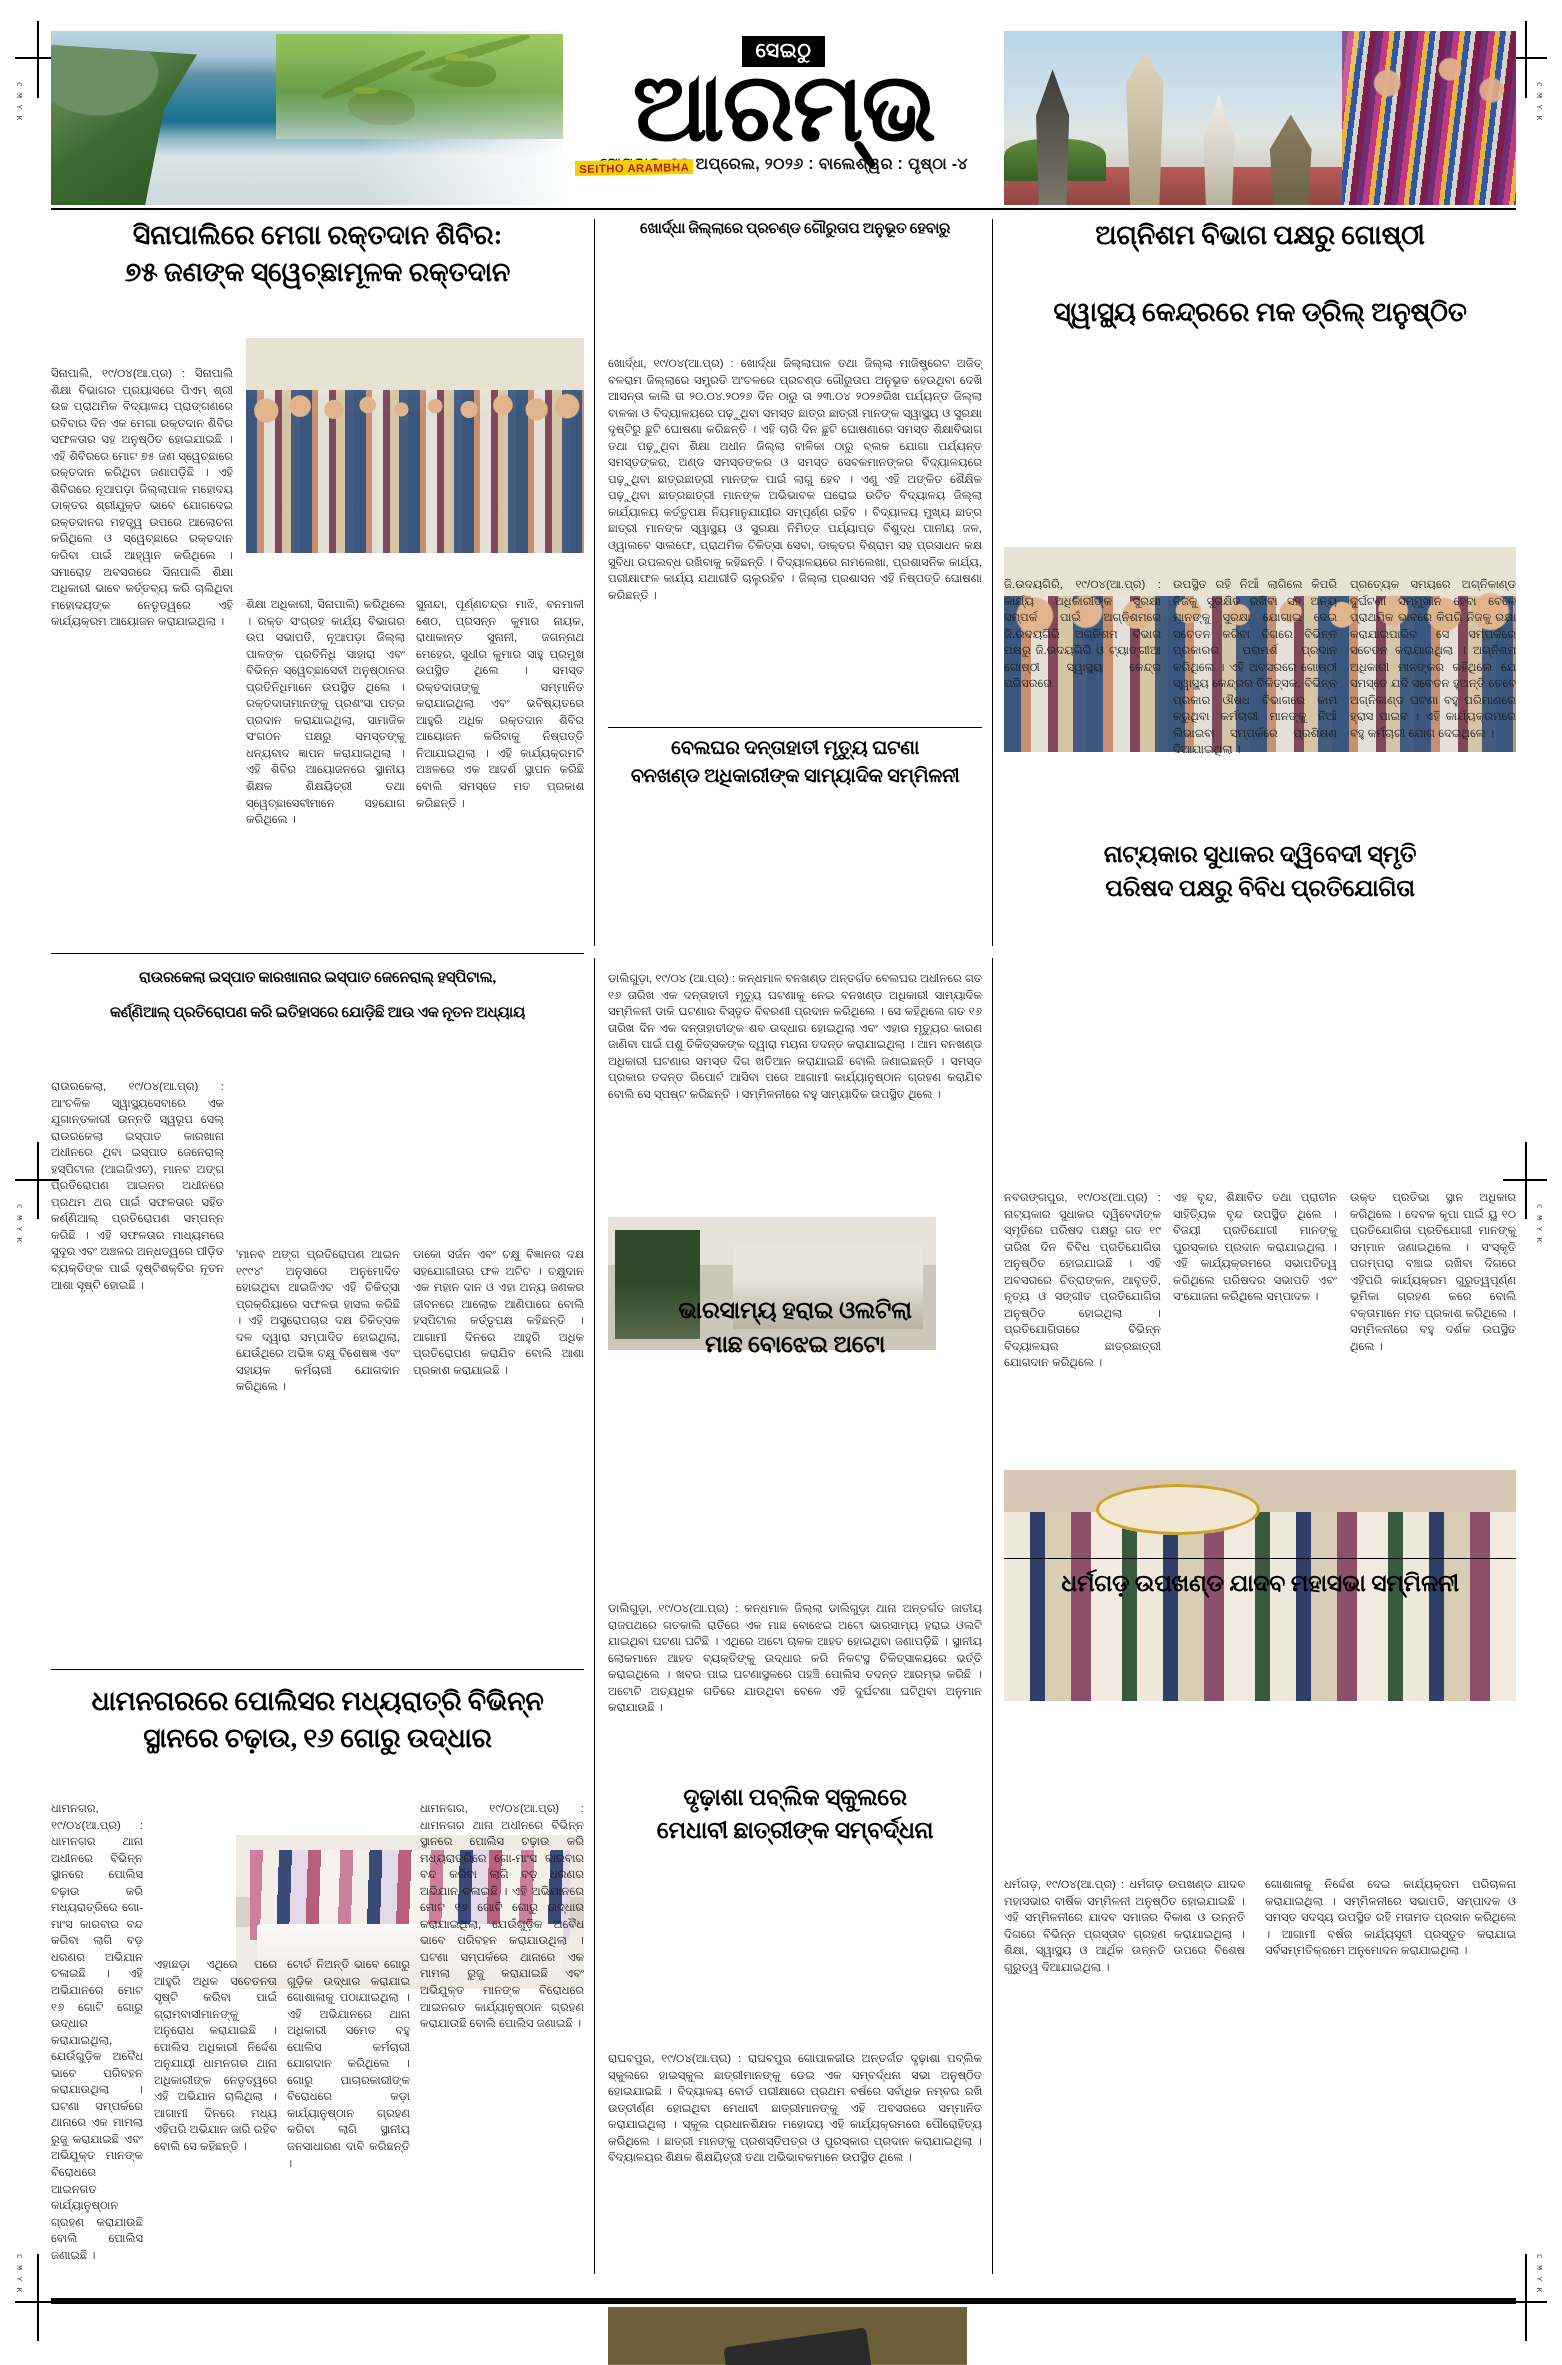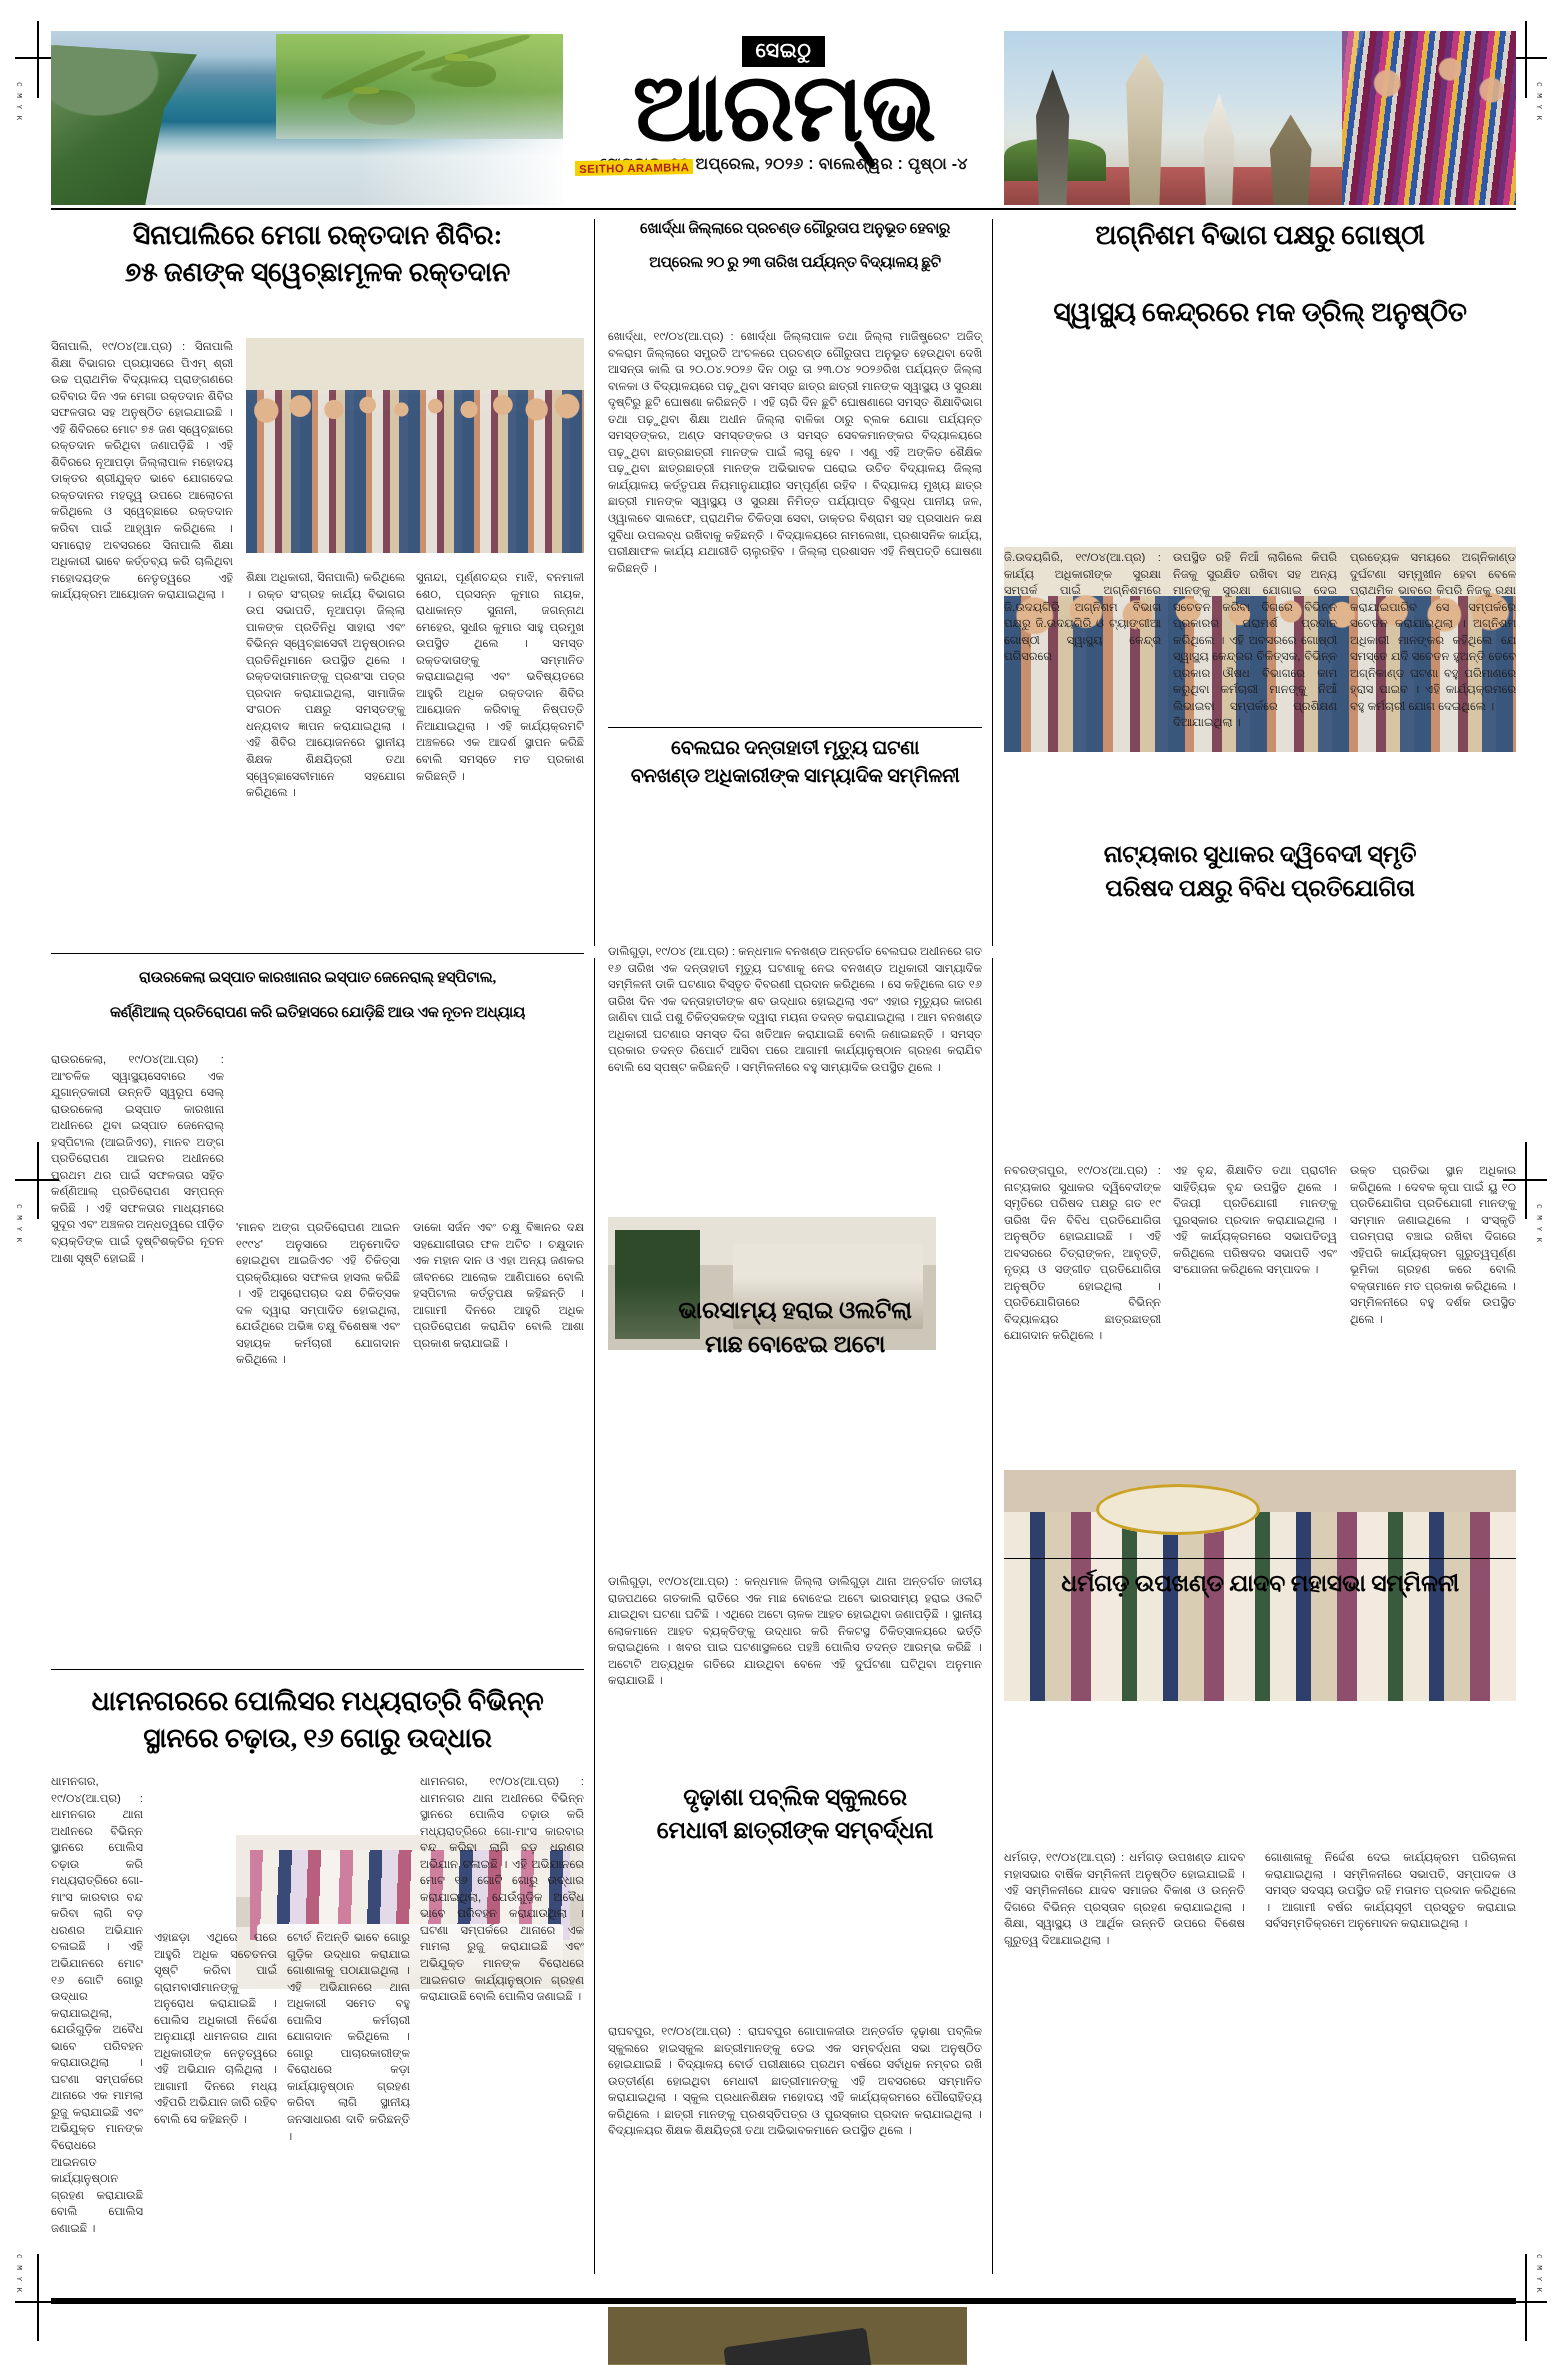--- a/index.html
+++ b/index.html
@@ -139,21 +139,21 @@
     font-family:"Liberation Serif", serif;
     font-weight:700; text-align:center; color:#000;
     line-height:1.20; letter-spacing:-0.3px;
   }
   .hl-xl  { font-size:27px; }
   .hl-lg  { font-size:23.6px; }
   .hl-md  { font-size:15px; }
   .hl-sm  { font-size:19.5px; }
   .col {
     font-size:11.5px; line-height:1.44; text-align:justify;
-    color:#1a1a1a; word-break:break-word; hyphens:auto;
+    color:#1a1a1a; word-break:break-word; hyphens:auto;margin-top:27px;
   }
 
   
   .photo { position:absolute; overflow:hidden; background:#cfd6da; }
   .ph-group {
     background:
       linear-gradient(to bottom, #e8e2d2 0 26%, #cfc5ae 26% 34%, #b9ae95 34% 100%);
     position:relative;
   }
   .ph-group::before{
@@ -296,21 +296,20 @@
 
   <div class="photo ph-group" style="left:246px; top:338px; width:338px; height:215px;"></div>
 
   <div class="col" style="position:absolute; left:51px; top:338px; width:182px; height:599px; columns:1;">ସିନାପାଲି, ୧୯/୦୪(ଆ.ପ୍ର) : ସିନାପାଲି ଶିକ୍ଷା ବିଭାଗର ପ୍ରୟାସରେ ପିଏମ୍ ଶ୍ରୀ ଉଚ୍ଚ ପ୍ରାଥମିକ ବିଦ୍ୟାଳୟ ପ୍ରାଙ୍ଗଣରେ ରବିବାର ଦିନ ଏକ ମେଗା ରକ୍ତଦାନ ଶିବିର ସଫଳତାର ସହ ଅନୁଷ୍ଠିତ ହୋଇଯାଇଛି । ଏହି ଶିବିରରେ ମୋଟ ୭୫ ଜଣ ସ୍ୱେଚ୍ଛାରେ ରକ୍ତଦାନ କରିଥିବା ଜଣାପଡ଼ିଛି । ଏହି ଶିବିରରେ ନୂଆପଡ଼ା ଜିଲ୍ଲାପାଳ ମହୋଦୟ ଡାକ୍ତର ଶ୍ରୀଯୁକ୍ତ ଭାବେ ଯୋଗଦେଇ ରକ୍ତଦାନର ମହତ୍ତ୍ୱ ଉପରେ ଆଲୋଚନା କରିଥିଲେ ଓ ସ୍ୱେଚ୍ଛାରେ ରକ୍ତଦାନ କରିବା ପାଇଁ ଆହ୍ୱାନ କରିଥିଲେ । ସମାରୋହ ଅବସରରେ ସିନାପାଲି ଶିକ୍ଷା ଅଧିକାରୀ ଭାବେ କର୍ତ୍ତବ୍ୟ କରି ଚାଲିଥିବା ମହୋଦୟଙ୍କ ନେତୃତ୍ୱରେ ଏହି କାର୍ଯ୍ୟକ୍ରମ ଆୟୋଜନ କରାଯାଇଥିଲା ।</div>
   <div class="col" style="position:absolute; left:246px; top:569px; width:159px; height:369px;">ଶିକ୍ଷା ଅଧିକାରୀ, ସିନାପାଲି) କରିଥିଲେ । ରକ୍ତ ସଂଗ୍ରହ କାର୍ଯ୍ୟ ବିଭାଗର ଉପ ସଭାପତି, ନୂଆପଡ଼ା ଜିଲ୍ଲା ପାଳଙ୍କ ପ୍ରତିନିଧି ସାହାରା ଏବଂ ବିଭିନ୍ନ ସ୍ୱେଚ୍ଛାସେବୀ ଅନୁଷ୍ଠାନର ପ୍ରତିନିଧିମାନେ ଉପସ୍ଥିତ ଥିଲେ । ରକ୍ତଦାତାମାନଙ୍କୁ ପ୍ରଶଂସା ପତ୍ର ପ୍ରଦାନ କରାଯାଇଥିଲା, ସାମାଜିକ ସଂଗଠନ ପକ୍ଷରୁ ସମସ୍ତଙ୍କୁ ଧନ୍ୟବାଦ ଜ୍ଞାପନ କରାଯାଇଥିଲା । ଏହି ଶିବିର ଆୟୋଜନରେ ସ୍ଥାନୀୟ ଶିକ୍ଷକ ଶିକ୍ଷୟିତ୍ରୀ ତଥା ସ୍ୱେଚ୍ଛାସେବୀମାନେ ସହଯୋଗ କରିଥିଲେ ।</div>
   <div class="col" style="position:absolute; left:416px; top:569px; width:168px; height:369px;">ସୁନାନ୍ଦା, ପୂର୍ଣ୍ଣଚନ୍ଦ୍ର ମାଝି, ବନମାଳୀ ଶେଠ, ପ୍ରସନ୍ନ କୁମାର ନାୟକ, ରାଧାକାନ୍ତ ସୁନାନୀ, ଜଗନ୍ନାଥ ମେହେର, ସୁଧୀର କୁମାର ସାହୁ ପ୍ରମୁଖ ଉପସ୍ଥିତ ଥିଲେ । ସମସ୍ତ ରକ୍ତଦାତାଙ୍କୁ ସମ୍ମାନିତ କରାଯାଇଥିଲା ଏବଂ ଭବିଷ୍ୟତରେ ଆହୁରି ଅଧିକ ରକ୍ତଦାନ ଶିବିର ଆୟୋଜନ କରିବାକୁ ନିଷ୍ପତ୍ତି ନିଆଯାଇଥିଲା । ଏହି କାର୍ଯ୍ୟକ୍ରମଟି ଅଞ୍ଚଳରେ ଏକ ଆଦର୍ଶ ସ୍ଥାପନ କରିଛି ବୋଲି ସମସ୍ତେ ମତ ପ୍ରକାଶ କରିଛନ୍ତି ।</div>
 
   <div class="vrule" style="left:594px; top:219px; height:727px;"></div>
 
   <div class="hl hl-md" style="position:absolute; left:608px; top:219px; width:374px;">ଖୋର୍ଦ୍ଧା ଜିଲ୍ଲାରେ ପ୍ରଚଣ୍ଡ ଗୌରୁତାପ ଅନୁଭୂତ ହେବାରୁ</div>
-  <div class="hl hl-md" style="position:absolute; left:608px; top:253px; width:374px;">ଅପ୍ରେଲ ୨୦ ରୁ ୨୩ ତାରିଖ ପର୍ଯ୍ୟନ୍ତ ବିଦ୍ୟାଳୟ ଛୁଟି</div>
 
   <div class="col" style="position:absolute; left:608px; top:328px; width:374px; height:394px;">ଖୋର୍ଦ୍ଧା, ୧୯/୦୪(ଆ.ପ୍ର) : ଖୋର୍ଦ୍ଧା ଜିଲ୍ଲାପାଳ ତଥା ଜିଲ୍ଲା ମାଜିଷ୍ଟ୍ରେଟ ଅଜିତ୍ ବଳରାମ ଜିଲ୍ଲାରେ ସମ୍ପ୍ରତି ଅଂଚଳରେ ପ୍ରଚଣ୍ଡ ଗୌରୁତାପ ଅନୁଭୂତ ହେଉଥିବା ଦେଖି ଆସନ୍ତା କାଲି ତା ୨୦.୦୪.୨୦୨୬ ଦିନ ଠାରୁ ତା ୨୩.୦୪ ୨୦୨୬ରିଖ ପର୍ଯ୍ୟନ୍ତ ଜିଲ୍ଲା ବାଳକା ଓ ବିଦ୍ୟାଳୟରେ ପଢ଼ୁଥିବା ସମସ୍ତ ଛାତ୍ର ଛାତ୍ରୀ ମାନଙ୍କ ସ୍ୱାସ୍ଥ୍ୟ ଓ ସୁରକ୍ଷା ଦୃଷ୍ଟିରୁ ଛୁଟି ଘୋଷଣା କରିଛନ୍ତି । ଏହି ଚାରି ଦିନ ଛୁଟି ଘୋଷଣାରେ ସମସ୍ତ ଶିକ୍ଷାବିଭାଗ ତଥା ପଢ଼ୁଥିବା ଶିକ୍ଷା ଅଧୀନ ଜିଲ୍ଲା ବାଳିକା ଠାରୁ ବ୍ଲକ ଯୋଗା ପର୍ଯ୍ୟନ୍ତ ସମସ୍ତଙ୍କର, ଅଣ୍ଡ ସମସ୍ତଙ୍କର ଓ ସମସ୍ତ ସେବକମାନଙ୍କର ବିଦ୍ୟାଳୟରେ ପଢ଼ୁଥିବା ଛାତ୍ରଛାତ୍ରୀ ମାନଙ୍କ ପାଇଁ ଲାଗୁ ହେବ । ଏଣୁ ଏହି ଅଙ୍କିତ ଶୈକ୍ଷିକ ପଢ଼ୁଥିବା ଛାତ୍ରଛାତ୍ରୀ ମାନଙ୍କ ଅଭିଭାବକ ଘରୋଇ ଉଚିତ ବିଦ୍ୟାଳୟ ଜିଲ୍ଲା କାର୍ଯ୍ୟାଳୟ କର୍ତ୍ତୃପକ୍ଷ ନିୟମାନୁଯାୟୀର ସମ୍ପୂର୍ଣ୍ଣ ରହିବ । ବିଦ୍ୟାଳୟ ମୁଖ୍ୟ ଛାତ୍ର ଛାତ୍ରୀ ମାନଙ୍କ ସ୍ୱାସ୍ଥ୍ୟ ଓ ସୁରକ୍ଷା ନିମିତ୍ତ ପର୍ଯ୍ୟାପ୍ତ ବିଶୁଦ୍ଧ ପାନୀୟ ଜଳ, ଓ୍ୱାଲବେ ସାଲଫେ, ପ୍ରାଥମିକ ଚିକିତ୍ସା ସେବା, ଡାକ୍ତର ବିଶ୍ରାମ ସହ ପ୍ରସାଧନ କକ୍ଷ ସୁବିଧା ଉପଲବ୍ଧ ରଖିବାକୁ କହିଛନ୍ତି । ବିଦ୍ୟାଳୟରେ ନାମଲେଖା, ପ୍ରଶାସନିକ କାର୍ଯ୍ୟ, ପରୀକ୍ଷାଫଳ କାର୍ଯ୍ୟ ଯଥାରୀତି ଚାଲୁରହିବ । ଜିଲ୍ଲା ପ୍ରଶାସନ ଏହି ନିଷ୍ପତ୍ତି ଘୋଷଣା କରିଛନ୍ତି ।</div>
 
   <div class="rule-thin" style="left:608px; top:727px; width:374px; height:1px;"></div>
 
   <div class="vrule" style="left:992px; top:219px; height:727px;"></div>
 
   <div class="hl hl-xl" style="position:absolute; left:1004px; top:219px; width:512px;">ଅଗ୍ନିଶମ ବିଭାଗ ପକ୍ଷରୁ ଗୋଷ୍ଠୀ</div>
   <div class="hl hl-xl" style="position:absolute; left:1004px; top:256px; width:512px;margin-top:40px;">ସ୍ୱାସ୍ଥ୍ୟ କେନ୍ଦ୍ରରେ ମକ ଡ୍ରିଲ୍ ଅନୁଷ୍ଠିତ</div>
 

